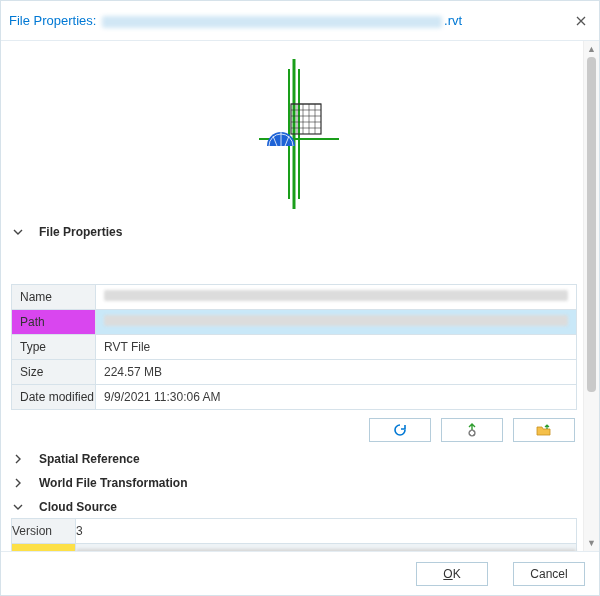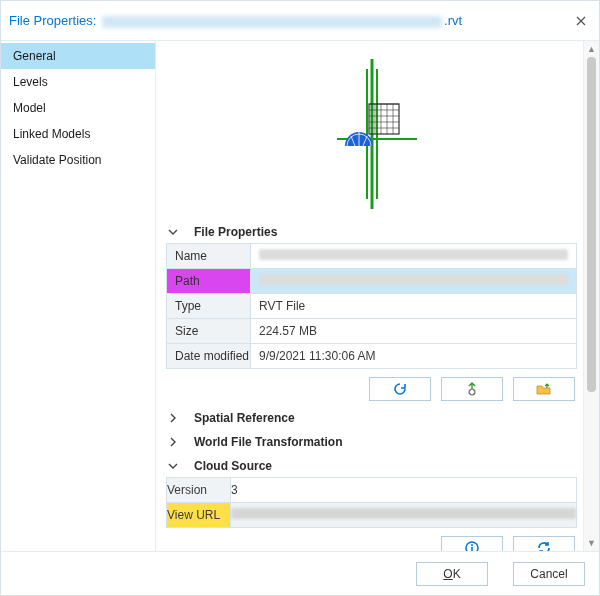--- a/index.html
+++ b/index.html
@@ -150,20 +150,21 @@
     color: #555;
   }
   .caret svg { display: block; }
 
   
   table.props {
     width: 100%;
     border-collapse: collapse;
     border: 1px solid var(--border);
     table-layout: fixed;
+    margin-top: 41px;
   }
   table.props td {
     border: 1px solid var(--border);
     padding: 5px 8px;
     height: 24px;
     overflow: hidden;
     white-space: nowrap;
   }
   table.props td.label {
     width: 84px;
@@ -255,27 +256,20 @@
     </span>
     <div class="close">
       <svg viewBox="0 0 10 10" width="10" height="10">
           <path d="M1 1 L9 9 M9 1 L1 9" stroke="#555" stroke-width="1.3"></path>
         </svg>
     </div>
   </div>
 
   <div class="body">
 
-    <div class="sidebar">
-      <div class="item selected"><span>General</span></div>
-      <div class="item"><span>Levels</span></div>
-      <div class="item"><span>Model</span></div>
-      <div class="item"><span>Linked Models</span></div>
-      <div class="item"><span>Validate Position</span></div>
-    </div>
 
     <div class="main">
       <div class="main-content">
 
         <div class="preview">
           <svg viewBox="0 0 130 160">
 
             <line x1="65" y1="5" x2="65" y2="155" stroke="#1a9e1a" stroke-width="3"></line>
             <line x1="60" y1="15" x2="60" y2="145" stroke="#1a9e1a" stroke-width="2"></line>
             <line x1="70" y1="15" x2="70" y2="145" stroke="#1a9e1a" stroke-width="2"></line>

